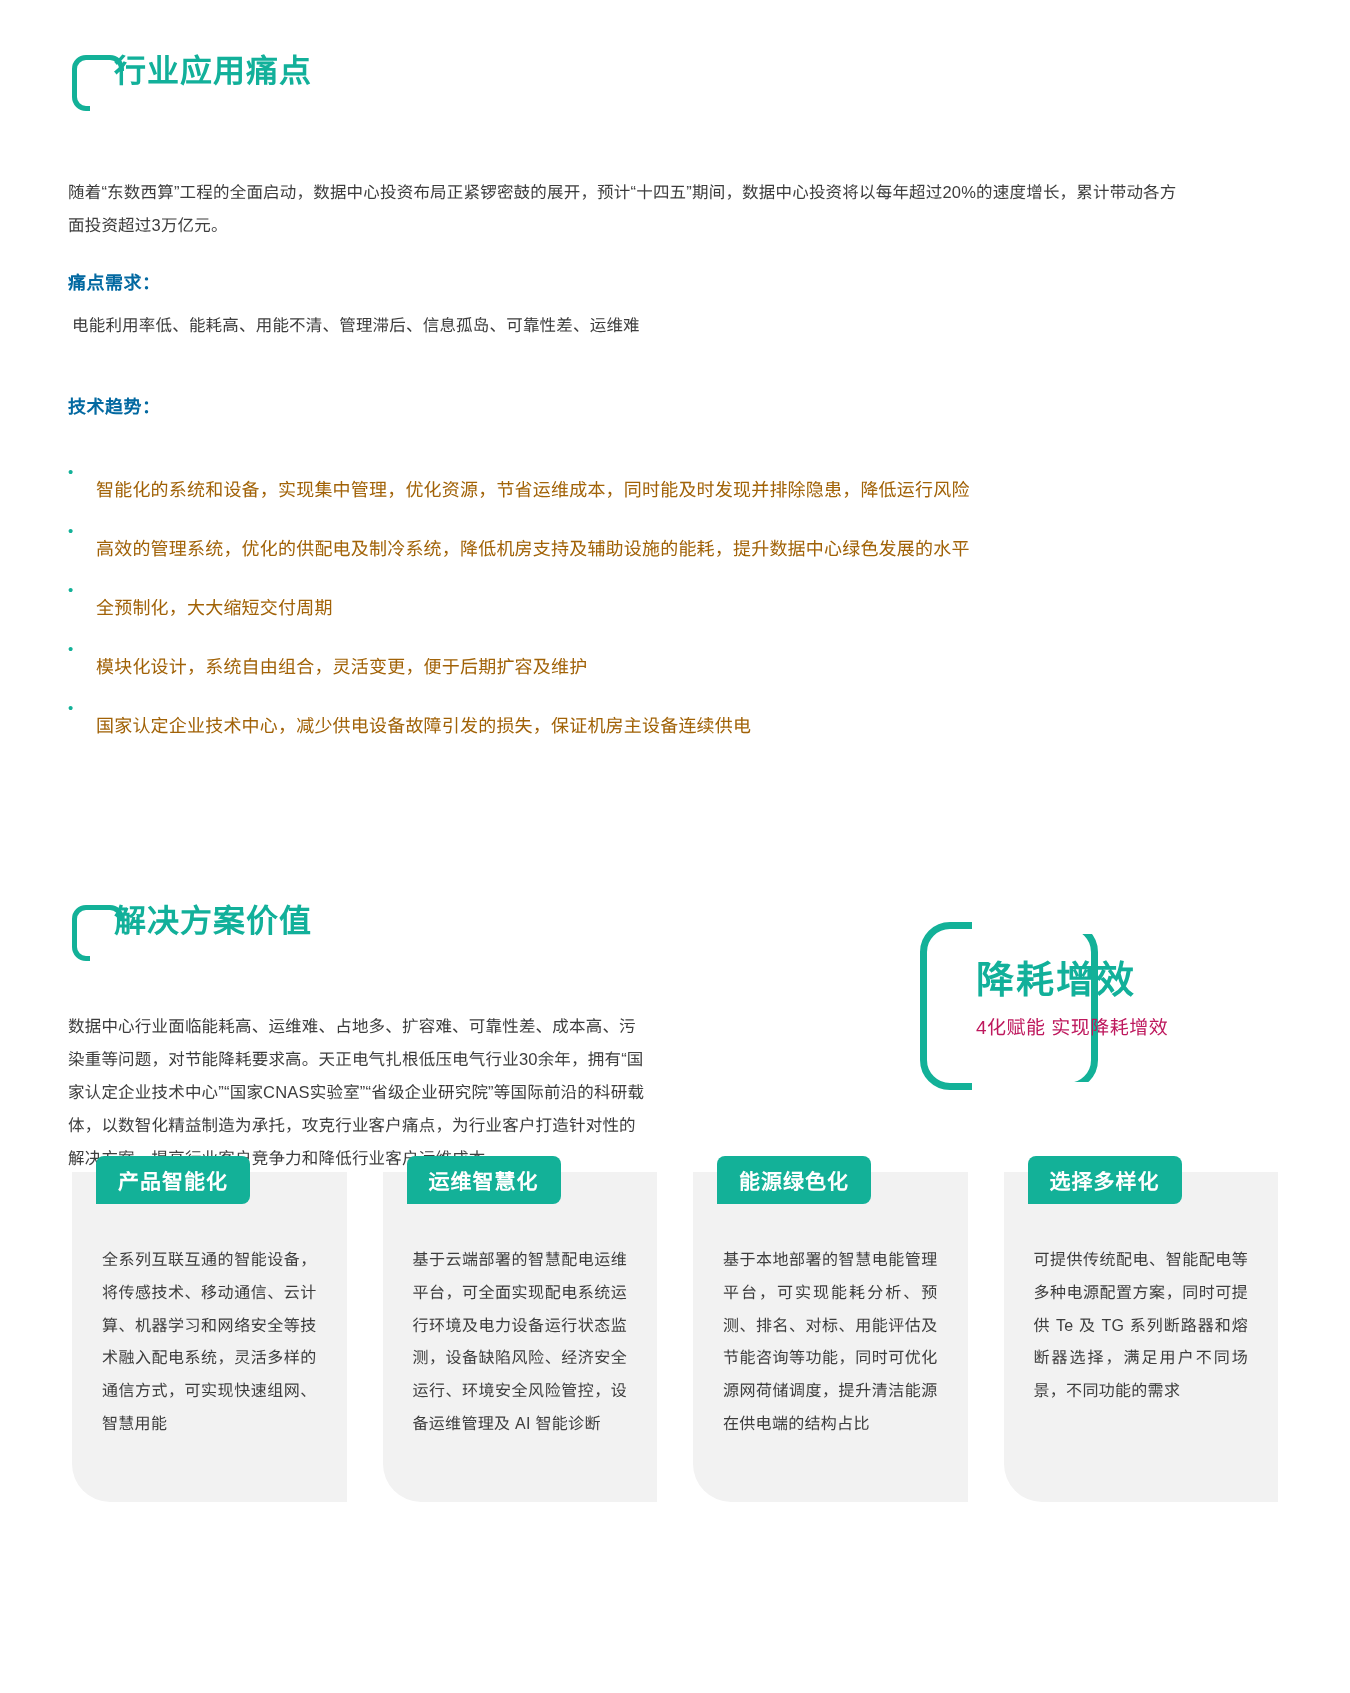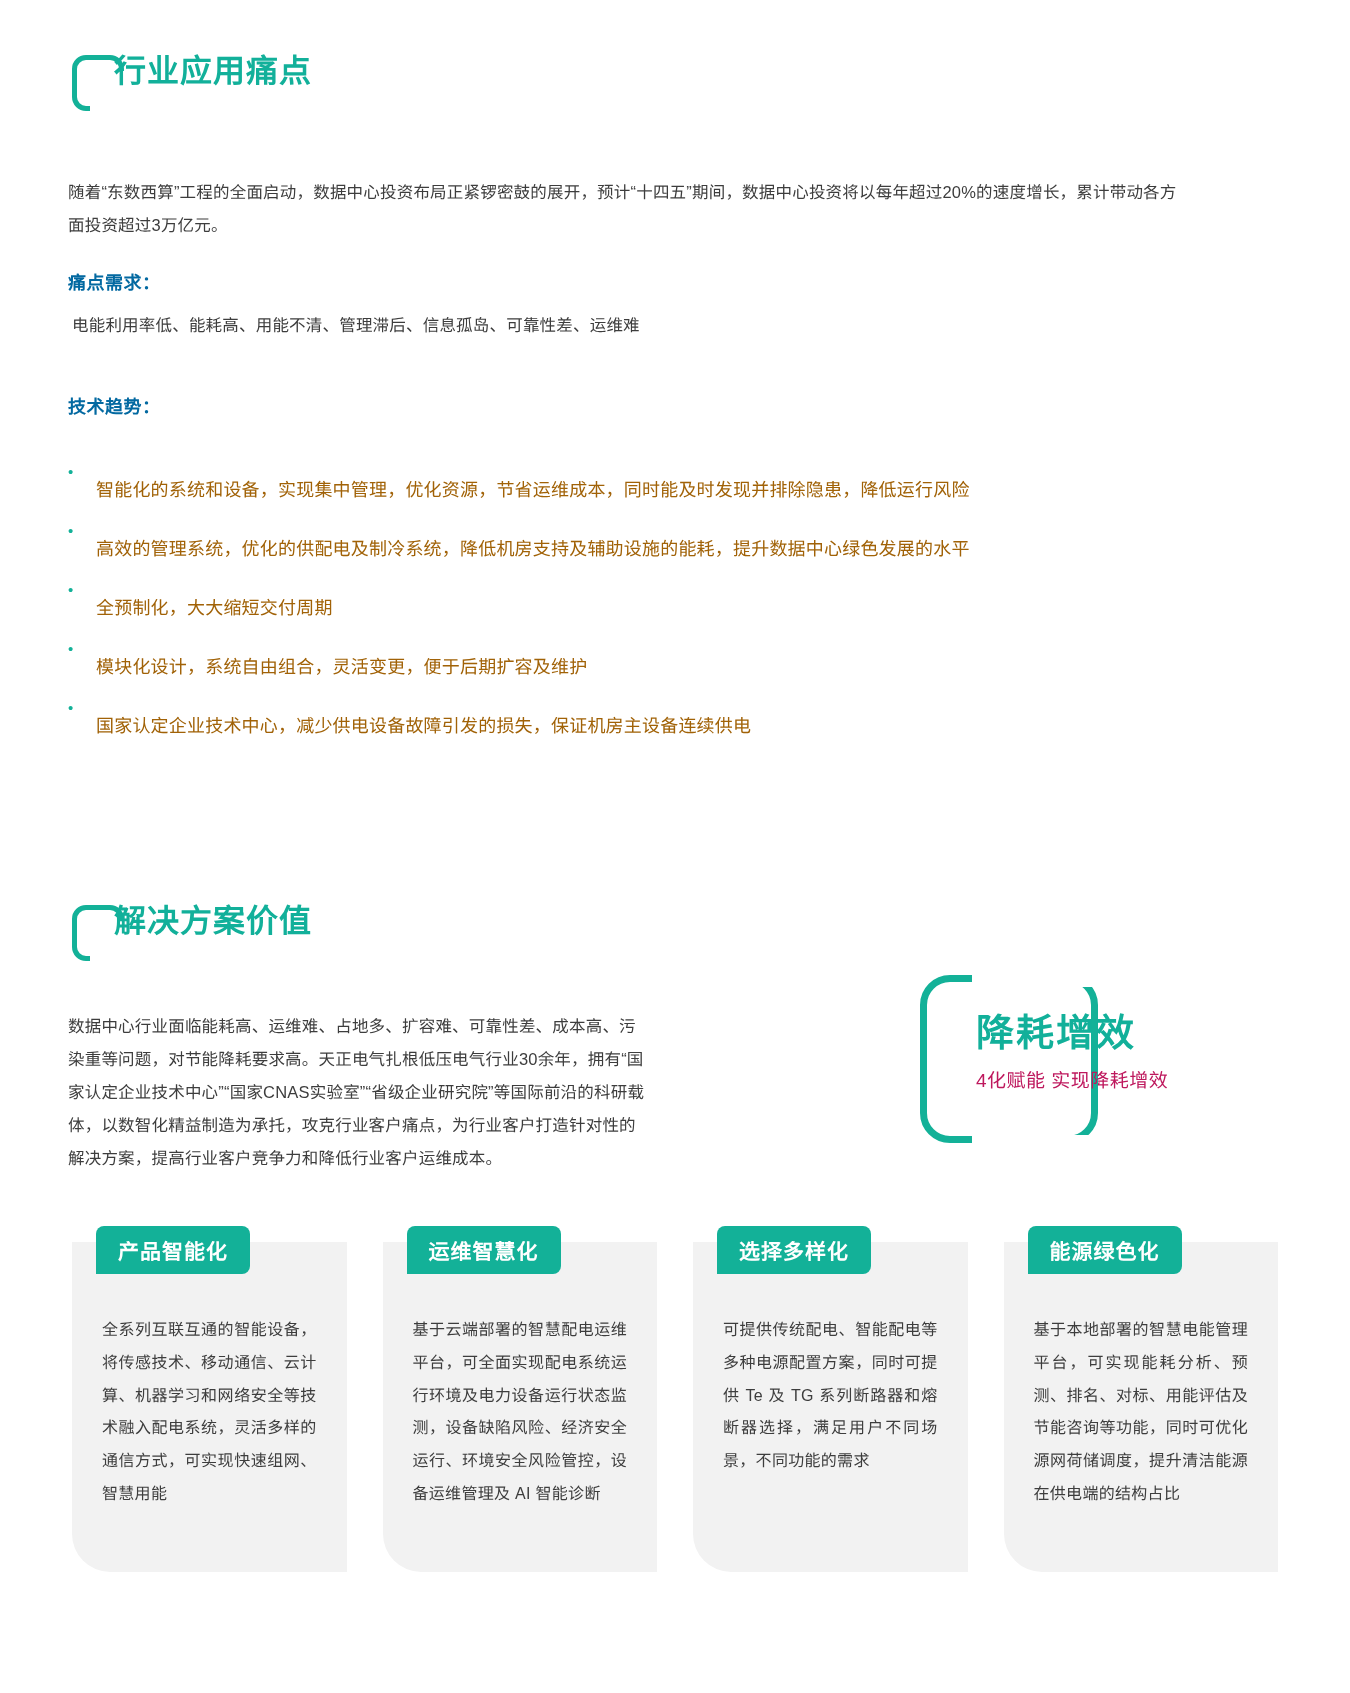--- a/index.html
+++ b/index.html
@@ -119,21 +119,21 @@
     line-height: 24px;
     color: #a16207;
     letter-spacing: 0.2px;
     margin-top: 18px;
   }
 
   
   .badge {
     position: absolute;
     left: 920px;
-    top: 975px;
+    top: 922px;
     width: 200px;
     height: 180px;
   }
   .badge .bk2 {
     position: absolute;
     left: 0;
     top: 0;
     width: 178px;
     height: 168px;
     border: 7px solid #13b198;
@@ -175,21 +175,21 @@
     color: #be185d;
     letter-spacing: 0.5px;
     white-space: nowrap;
     margin-top: 8px;
   }
 
   
   .cards {
     position: absolute;
     left: 72px;
-    top: 1242px;
+    top: 1172px;
     width: 1206px;
     display: flex;
     gap: 36px;
   }
   .card {
     position: relative;
     width: 278px;
     background: #f2f2f2;
     border-radius: 0 0 0 38px;
     padding: 72px 30px 40px 30px;
@@ -286,22 +286,22 @@
   <div class="cards">
     <div class="card">
       <div class="card-tag">产品智能化</div>
       <div class="card-body">全系列互联互通的智能设备，将传感技术、移动通信、云计算、机器学习和网络安全等技术融入配电系统，灵活多样的通信方式，可实现快速组网、智慧用能</div>
     </div>
     <div class="card">
       <div class="card-tag">运维智慧化</div>
       <div class="card-body">基于云端部署的智慧配电运维平台，可全面实现配电系统运行环境及电力设备运行状态监测，设备缺陷风险、经济安全运行、环境安全风险管控，设备运维管理及 AI 智能诊断</div>
     </div>
     <div class="card">
+      <div class="card-tag">能源绿色化</div>
+      <div class="card-body">基于本地部署的智慧电能管理平台，可实现能耗分析、预测、排名、对标、用能评估及节能咨询等功能，同时可优化源网荷储调度，提升清洁能源在供电端的结构占比</div>
+    </div>
+    <div class="card">
       <div class="card-tag">选择多样化</div>
       <div class="card-body">可提供传统配电、智能配电等多种电源配置方案，同时可提供 Te 及 TG 系列断路器和熔断器选择，满足用户不同场景，不同功能的需求</div>
     </div>
-    <div class="card">
-      <div class="card-tag">能源绿色化</div>
-      <div class="card-body">基于本地部署的智慧电能管理平台，可实现能耗分析、预测、排名、对标、用能评估及节能咨询等功能，同时可优化源网荷储调度，提升清洁能源在供电端的结构占比</div>
-    </div>
   </div>
 
 </div>
 
 </body></html>

